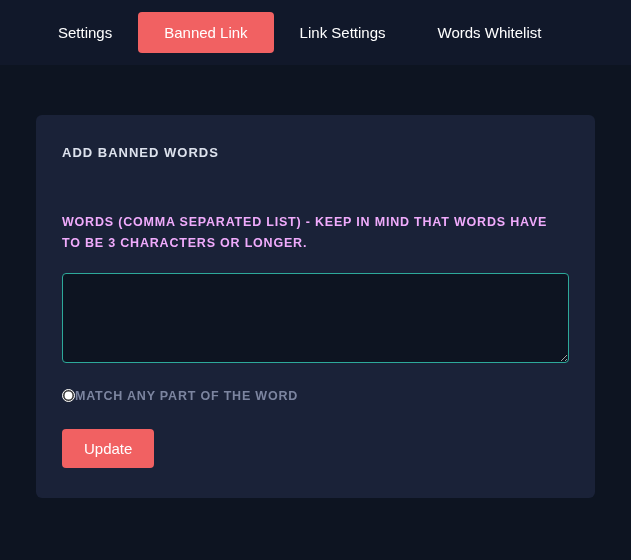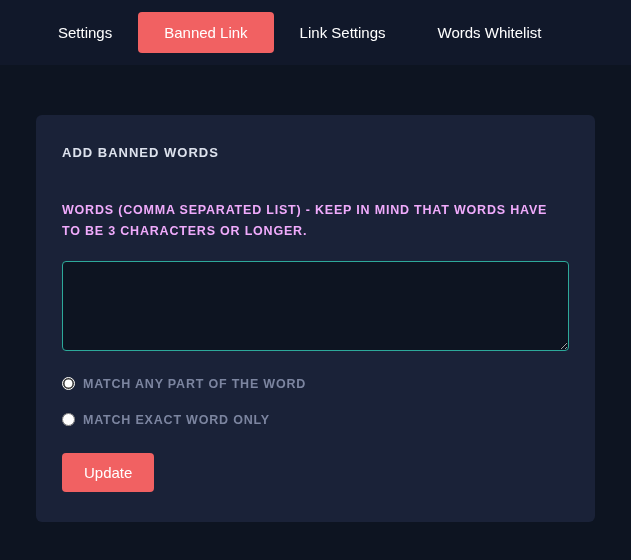--- a/index.html
+++ b/index.html
@@ -36,21 +36,21 @@
     .panel {
       background: #1a2238;
       border-radius: 6px;
       padding: 30px 26px 30px 26px;
     }
     .panel-title {
       font-size: 13px;
       font-weight: 700;
       letter-spacing: 1px;
       color: #dde2ed;
-      margin-bottom: 40px;
+      margin-bottom: 52px;
       text-transform: uppercase;
     }
     .field-label {
       font-size: 12.5px;
       font-weight: 700;
       letter-spacing: 0.8px;
       color: #f0abfc;
       line-height: 1.7;
       margin-bottom: 18px;
       text-transform: uppercase;
@@ -63,21 +63,21 @@
       border-radius: 4px;
       color: #fff;
       padding: 10px;
       font-size: 14px;
       resize: vertical;
       margin-bottom: 22px;
     }
     .radio-row {
       display: flex;
       align-items: center;
-      gap: 8px;
+      gap: 0;
       margin-bottom: 22px;
     }
     .radio-input {
       width: 13px;
       height: 13px;
       cursor: pointer;
       accent-color: #fff;
     }
     .radio-label {
       font-size: 12.5px;
@@ -112,20 +112,16 @@
   <div class="panel">
     <div class="panel-title">ADD BANNED WORDS</div>
     <div class="field-label">WORDS (COMMA SEPARATED LIST) - KEEP IN MIND THAT WORDS HAVE TO BE 3 CHARACTERS OR LONGER.</div>
     <textarea class="textarea-field" style=""></textarea>
     
     <div class="radio-row">
       <input type="radio" name="match" class="radio-input" checked="" style="">
       <label class="radio-label">MATCH ANY PART OF THE WORD</label>
     </div>
     
-    <div class="radio-row">
-      <input type="radio" name="match" class="radio-input" style="">
-      <label class="radio-label">MATCH EXACT WORD ONLY</label>
-    </div>
     
     <button class="update-btn">Update</button>
   </div>
 </div>
 
 </body></html>

